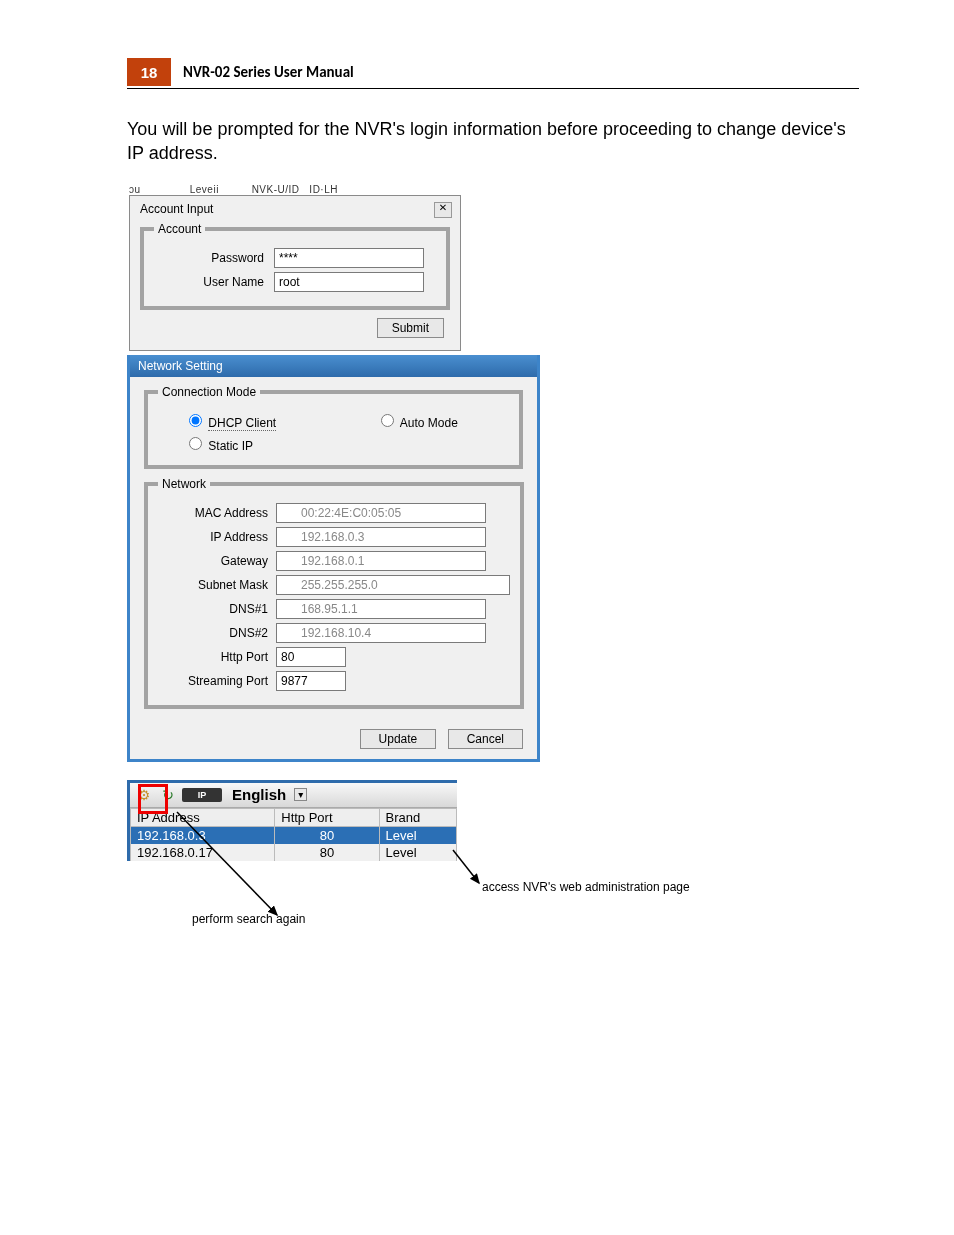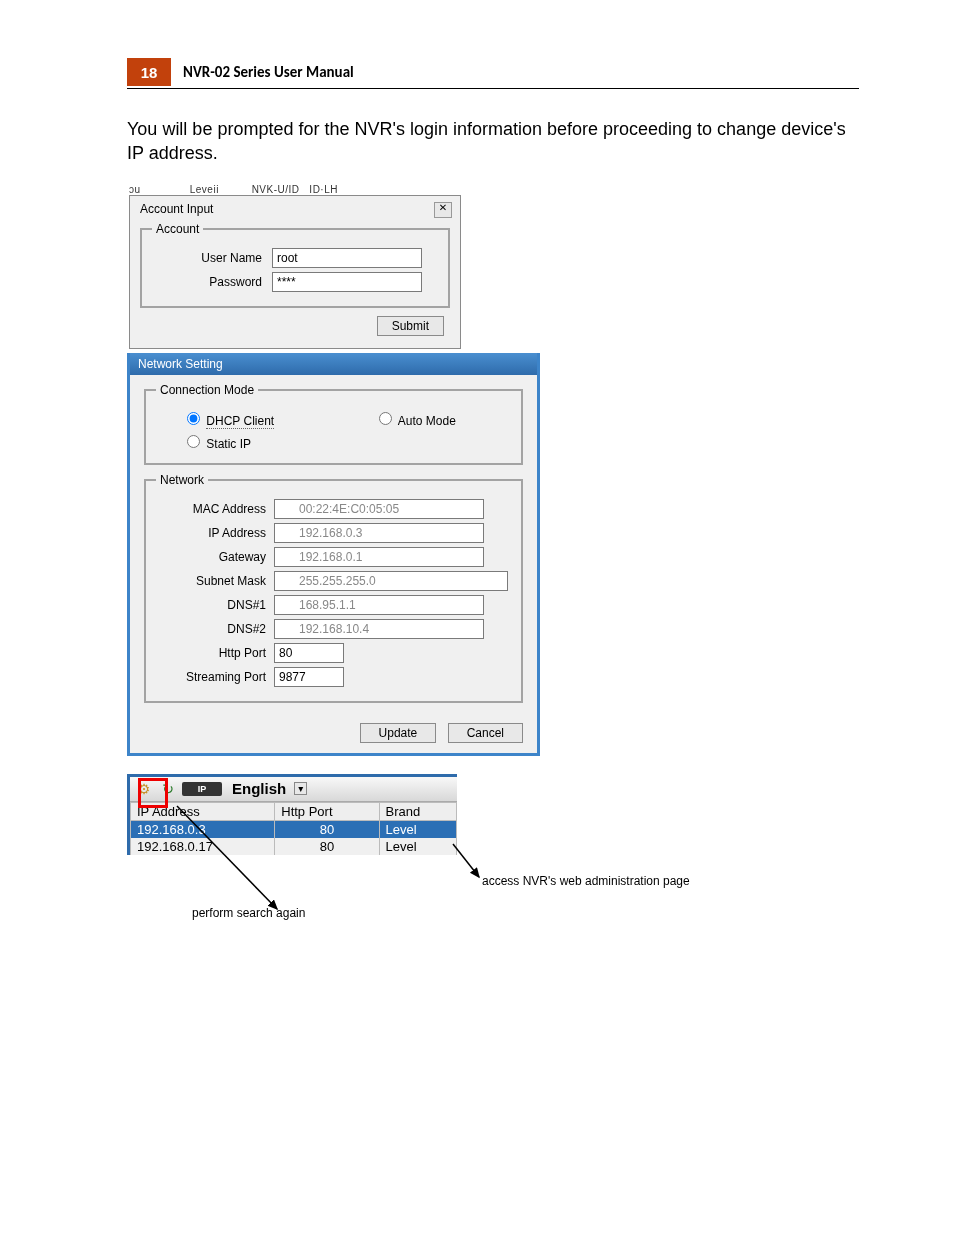--- a/index.html
+++ b/index.html
@@ -8,21 +8,21 @@
   .hdr-num{background:#c2410c;color:#fff;font-weight:bold;font-size:15px;display:flex;align-items:center;justify-content:center;width:44px;}
   .hdr-ttl{font-weight:bold;font-size:15px;display:flex;align-items:center;padding-left:12px;font-family:Calibri,"Segoe UI",sans-serif;}
   .hdr-rule{border-bottom:1px solid #000;margin-top:2px;}
   .body-text{font-size:18px;line-height:1.35;margin-top:28px;font-family:Verdana,Tahoma,sans-serif;}
   
   .acct-wrap{margin-top:18px;position:relative;width:347px;}
   .acct-cut{font-size:10px;color:#333;margin-left:2px;letter-spacing:.5px;white-space:pre;}
   .acct-dlg{border:1px solid #8a8a8a;background:#f0f0f0;width:332px;box-sizing:border-box;padding:6px 10px 12px;position:relative;font-size:12px;margin-left:2px;}
   .acct-title{font-size:12px;margin-bottom:6px;}
   .close-x{position:absolute;top:6px;right:8px;border:1px solid #999;background:#e8e8e8;font-size:10px;line-height:1;width:16px;height:14px;text-align:center;}
-  fieldset.fs{border:2px solid #a3a3a3;margin:0 0 8px 0;padding:8px 10px 10px;}
+  fieldset.fs{border:4px solid #a3a3a3;margin:0 0 8px 0;padding:8px 10px 10px;}
   fieldset.fs>legend{font-size:12px;padding:0 4px;}
   .frow{display:flex;align-items:center;margin:4px 0;}
   .flab{width:110px;text-align:right;padding-right:10px;font-size:12px;}
   .ftxt{border:1px solid #7a7a7a;background:#fff;font-size:12px;padding:2px 4px;box-sizing:border-box;}
   .w150{width:150px;} .w70{width:70px;}
   .btn{border:1px solid #8a8a8a;background:#e8e8e8;font-size:12px;padding:2px 14px;}
   .btn-row{text-align:right;padding-right:6px;}
   
   .net-wrap{margin-top:4px;width:413px;border:3px solid #3d84c9;border-top:none;background:#f0f0f0;box-sizing:border-box;}
   .net-title{background:linear-gradient(#4a8fd0,#2e6bab);color:#fff;font-size:12px;padding:4px 8px;}
@@ -67,26 +67,26 @@
   <div class="body-text">You will be prompted for the NVR's login information before proceeding to change device's IP address.</div>
 
   <div class="acct-wrap">
     <div class="acct-cut">ɔu               Leveii          NVK-U/ID   ID·LH</div>
     <div class="acct-dlg">
       <div class="acct-title">Account Input</div>
       <div class="close-x">✕</div>
       <fieldset class="fs">
         <legend>Account</legend>
         <div class="frow">
+          <div class="flab">Password</div>
+          <input class="ftxt w150" value="****" style="">
+        </div>
+        <div class="frow">
           <div class="flab">User Name</div>
           <input class="ftxt w150" value="root" style="">
-        </div>
-        <div class="frow">
-          <div class="flab">Password</div>
-          <input class="ftxt w150" value="****" style="">
         </div>
       </fieldset>
       <div class="btn-row">
         <button class="btn">Submit</button>
       </div>
     </div>
   </div>
 
   <div class="net-wrap">
     <div class="net-title">Network Setting</div>

